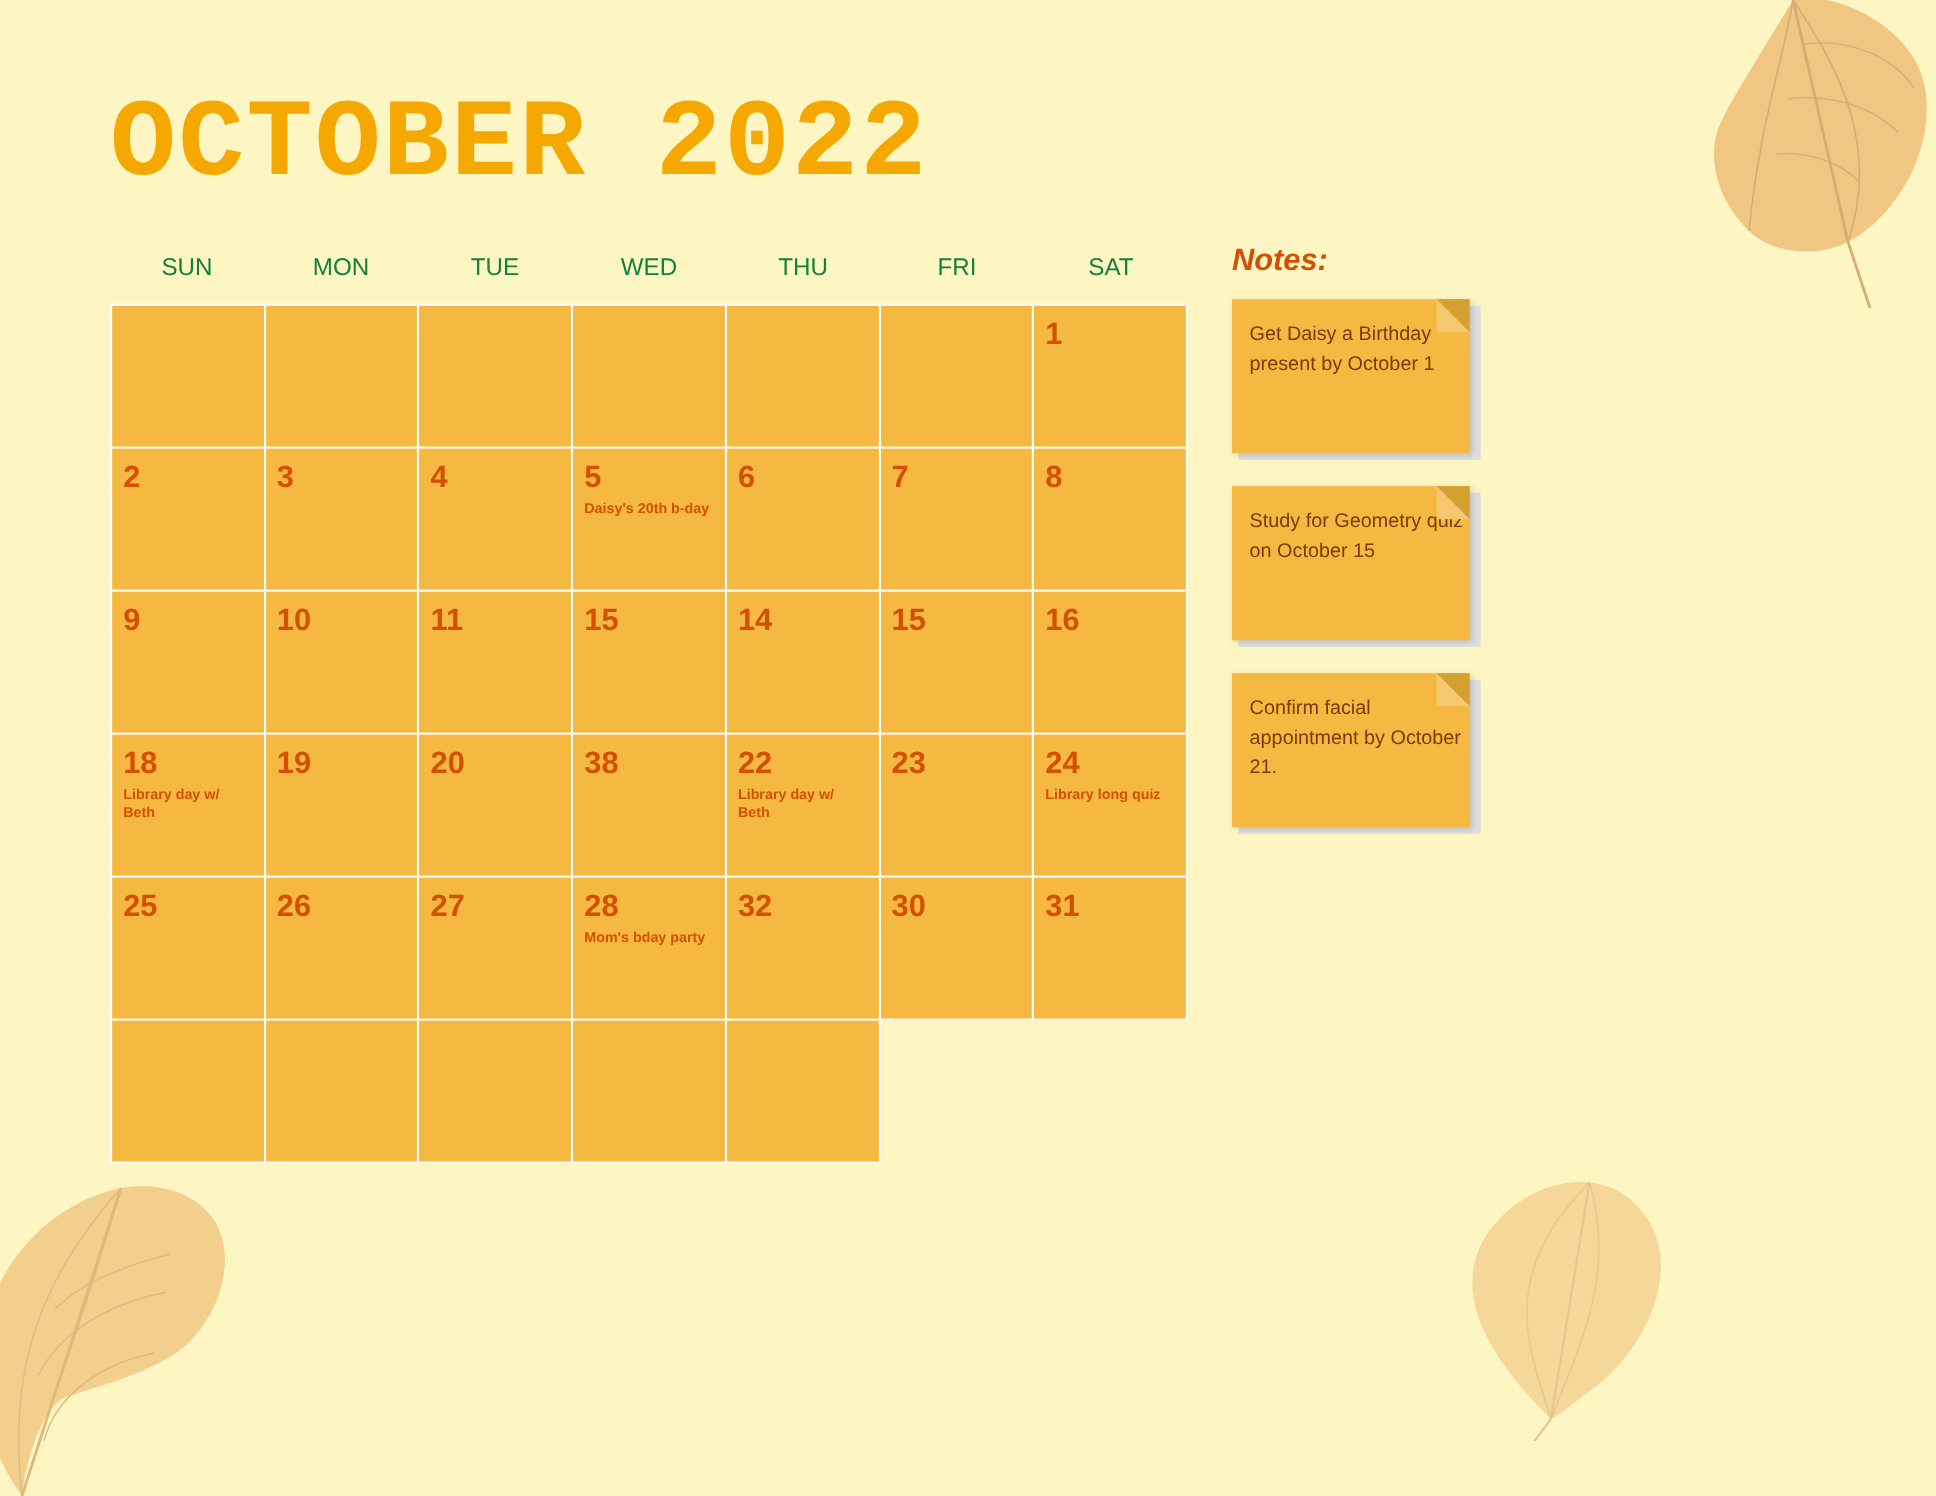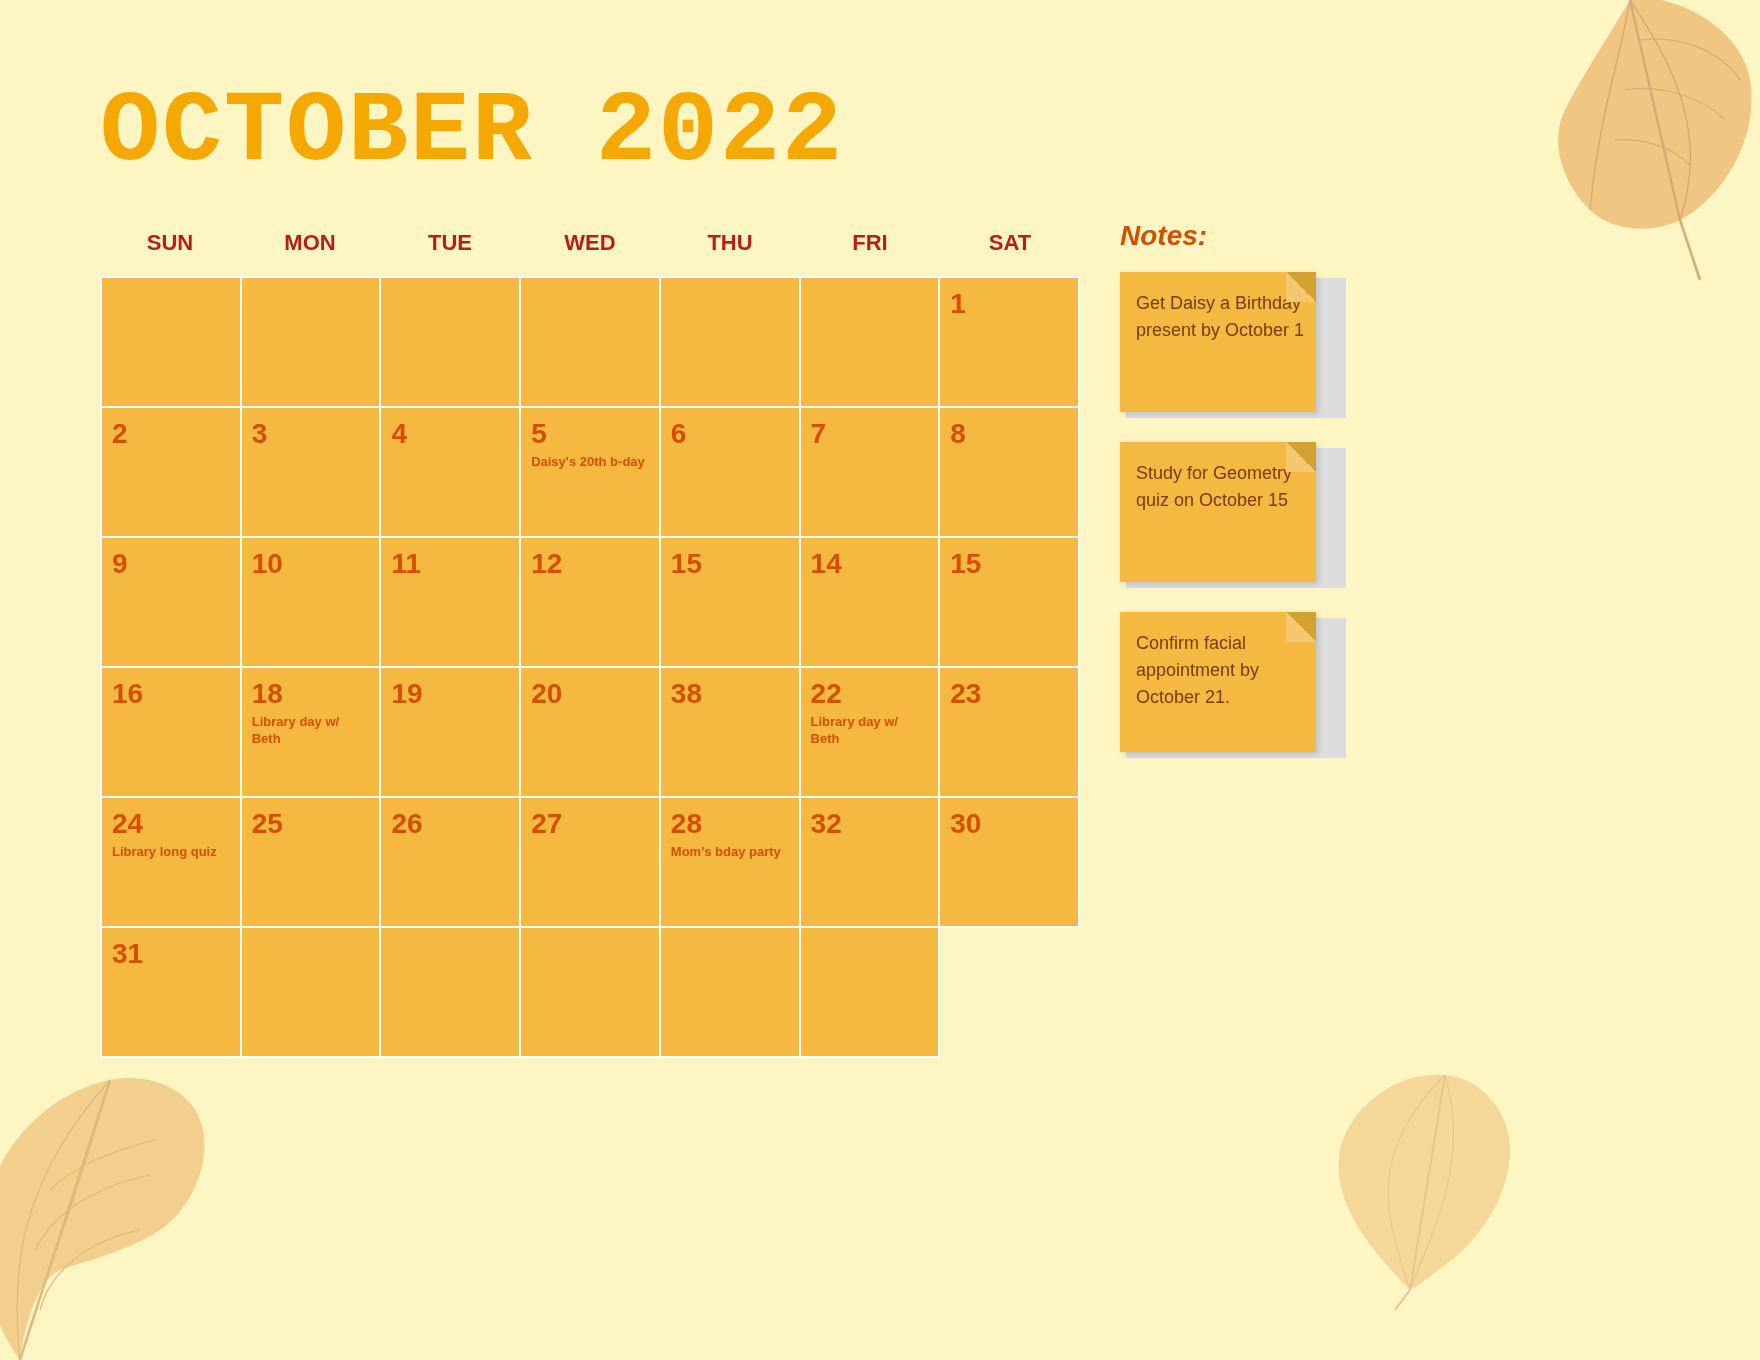--- a/index.html
+++ b/index.html
@@ -41,22 +41,22 @@
 
     .day-headers {
       display: grid;
       grid-template-columns: repeat(7, 1fr);
       margin-bottom: 10px;
     }
 
     .day-header {
       text-align: center;
       font-size: 22px;
-      font-weight: bold;
-      color: #b91c1c;
+      font-weight: normal;
+      color: #15803d;
       padding: 10px 0;
     }
 
     .calendar-grid {
       display: grid;
       grid-template-columns: repeat(7, 1fr);
       border-left: 2px solid #fff;
       border-top: 2px solid #fff;
     }
 
@@ -97,21 +97,21 @@
     .notes-title {
       font-size: 28px;
       font-weight: bold;
       color: #d45000;
       font-style: italic;
       margin-bottom: 20px;
     }
 
     .sticky-note {
       background-color: #f5b942;
-      width: 196px;
+      width: 216px;
       min-height: 140px;
       padding: 18px 4px 16px 16px;
       margin-bottom: 30px;
       position: relative;
       font-size: 18px;
       color: #7a3a00;
       line-height: 1.5;
       box-shadow: 2px 2px 6px rgba(0,0,0,0.15);
     }
 
@@ -229,23 +229,20 @@
       <div class="cal-cell">
         <div class="cell-number">9</div>
       </div>
       <div class="cal-cell">
         <div class="cell-number">10</div>
       </div>
       <div class="cal-cell">
         <div class="cell-number">11</div>
       </div>
       <div class="cal-cell">
-        <div class="cell-number">12</div>
-      </div>
-      <div class="cal-cell">
         <div class="cell-number">15</div>
       </div>
       <div class="cal-cell">
         <div class="cell-number">14</div>
       </div>
       <div class="cal-cell">
         <div class="cell-number">15</div>
       </div>
       <div class="cal-cell">
         <div class="cell-number">16</div>

